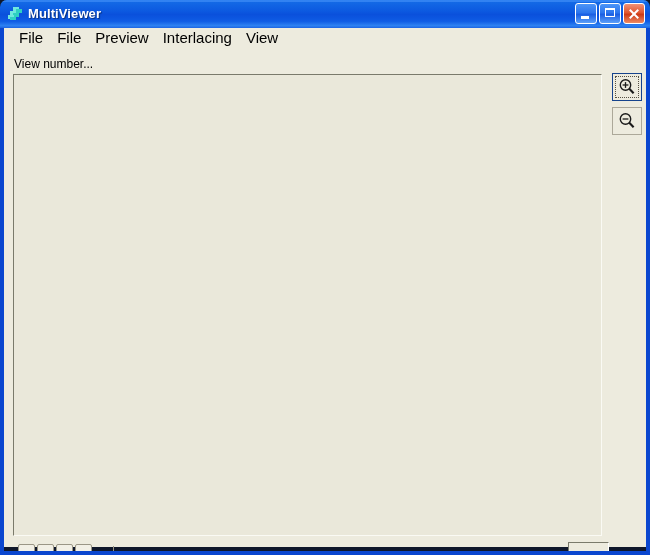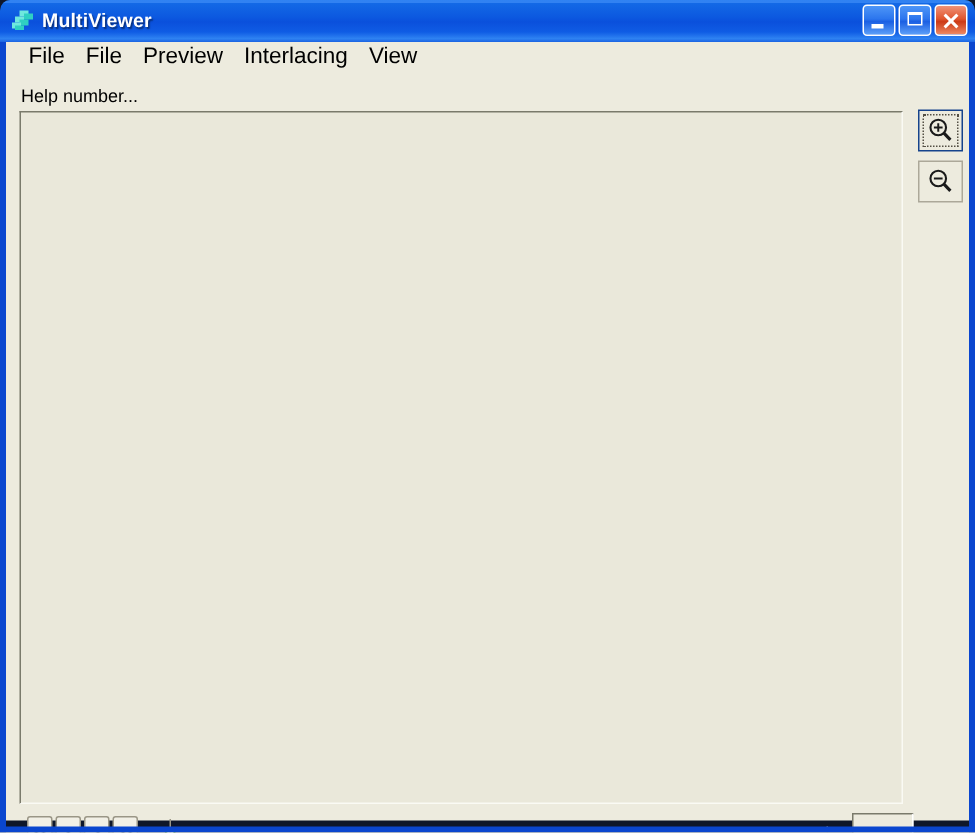--- a/index.html
+++ b/index.html
@@ -306,21 +306,21 @@
   <div class="client">
 
     <div class="menubar">
       <div class="menu-item">File</div>
       <div class="menu-item">File</div>
       <div class="menu-item">Preview</div>
       <div class="menu-item">Interlacing</div>
       <div class="menu-item">View</div>
     </div>
 
-    <div class="view-label">Help number...</div>
+    <div class="view-label">View number...</div>
 
     <div class="canvas-panel"></div>
 
     <div class="zoom-rail">
       <div class="tool-btn focused">
         <div class="focus-ring"></div>
         <svg width="20" height="20" viewBox="0 0 20 20">
           <circle cx="8.5" cy="8" r="5.2" fill="none" stroke="#1A1A1A" stroke-width="1.4"></circle>
           <line x1="5.6" y1="8" x2="11.4" y2="8" stroke="#1A1A1A" stroke-width="1.3"></line>
           <line x1="8.5" y1="5.1" x2="8.5" y2="10.9" stroke="#1A1A1A" stroke-width="1.3"></line>

